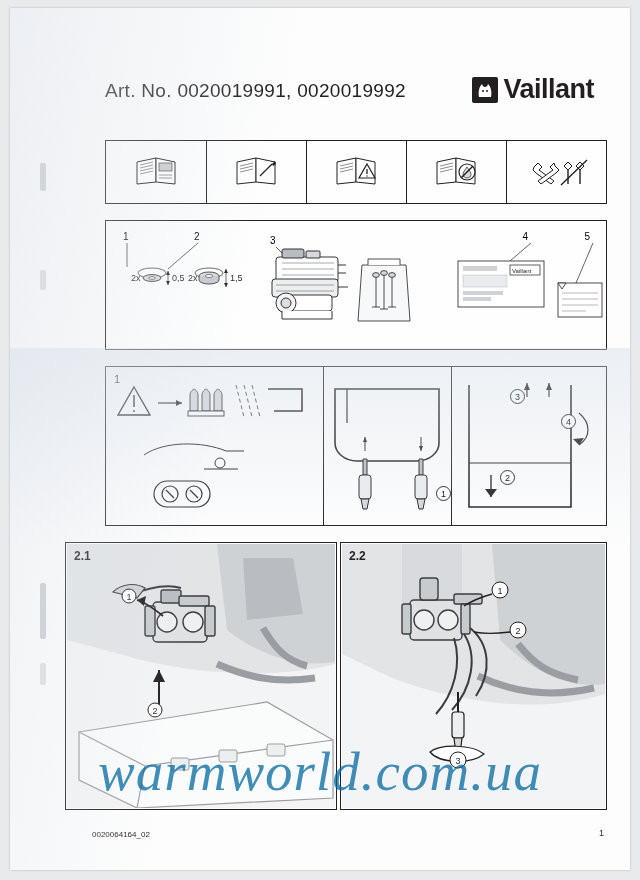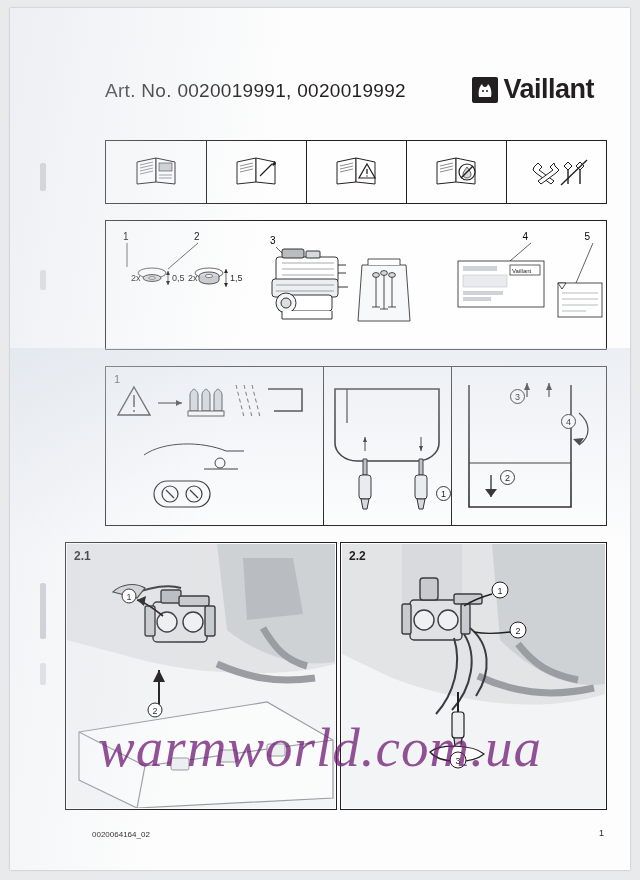--- a/index.html
+++ b/index.html
@@ -78,25 +78,25 @@
     background:#f2f3f4;overflow:hidden;
   }
   .sect-lbl{position:absolute;left:8px;top:6px;font-size:12px;font-weight:bold;color:#231f20;}
 
   
   .foot-left{position:absolute;left:82px;top:822px;font-size:8px;color:#231f20;}
   .foot-right{position:absolute;right:26px;top:820px;font-size:9px;color:#231f20;}
 
   
   .watermark{
-    position:absolute;left:0;top:716px;width:640px;
+    position:absolute;left:0;top:740px;width:640px;
     text-align:center;
     font-family:"Liberation Serif", serif;
     font-size:55px;font-style:italic;
-    color:#701a75;opacity:.75;
+    color:#0369a1;opacity:.75;
     letter-spacing:1px;
     white-space:nowrap;
     pointer-events:none;
   }
   .circ{
     position:absolute;border:1px solid #231f20;border-radius:50%;
     display:flex;align-items:center;justify-content:center;
     font-size:9px;background:#fff;
   }
   svg{overflow:visible;}

